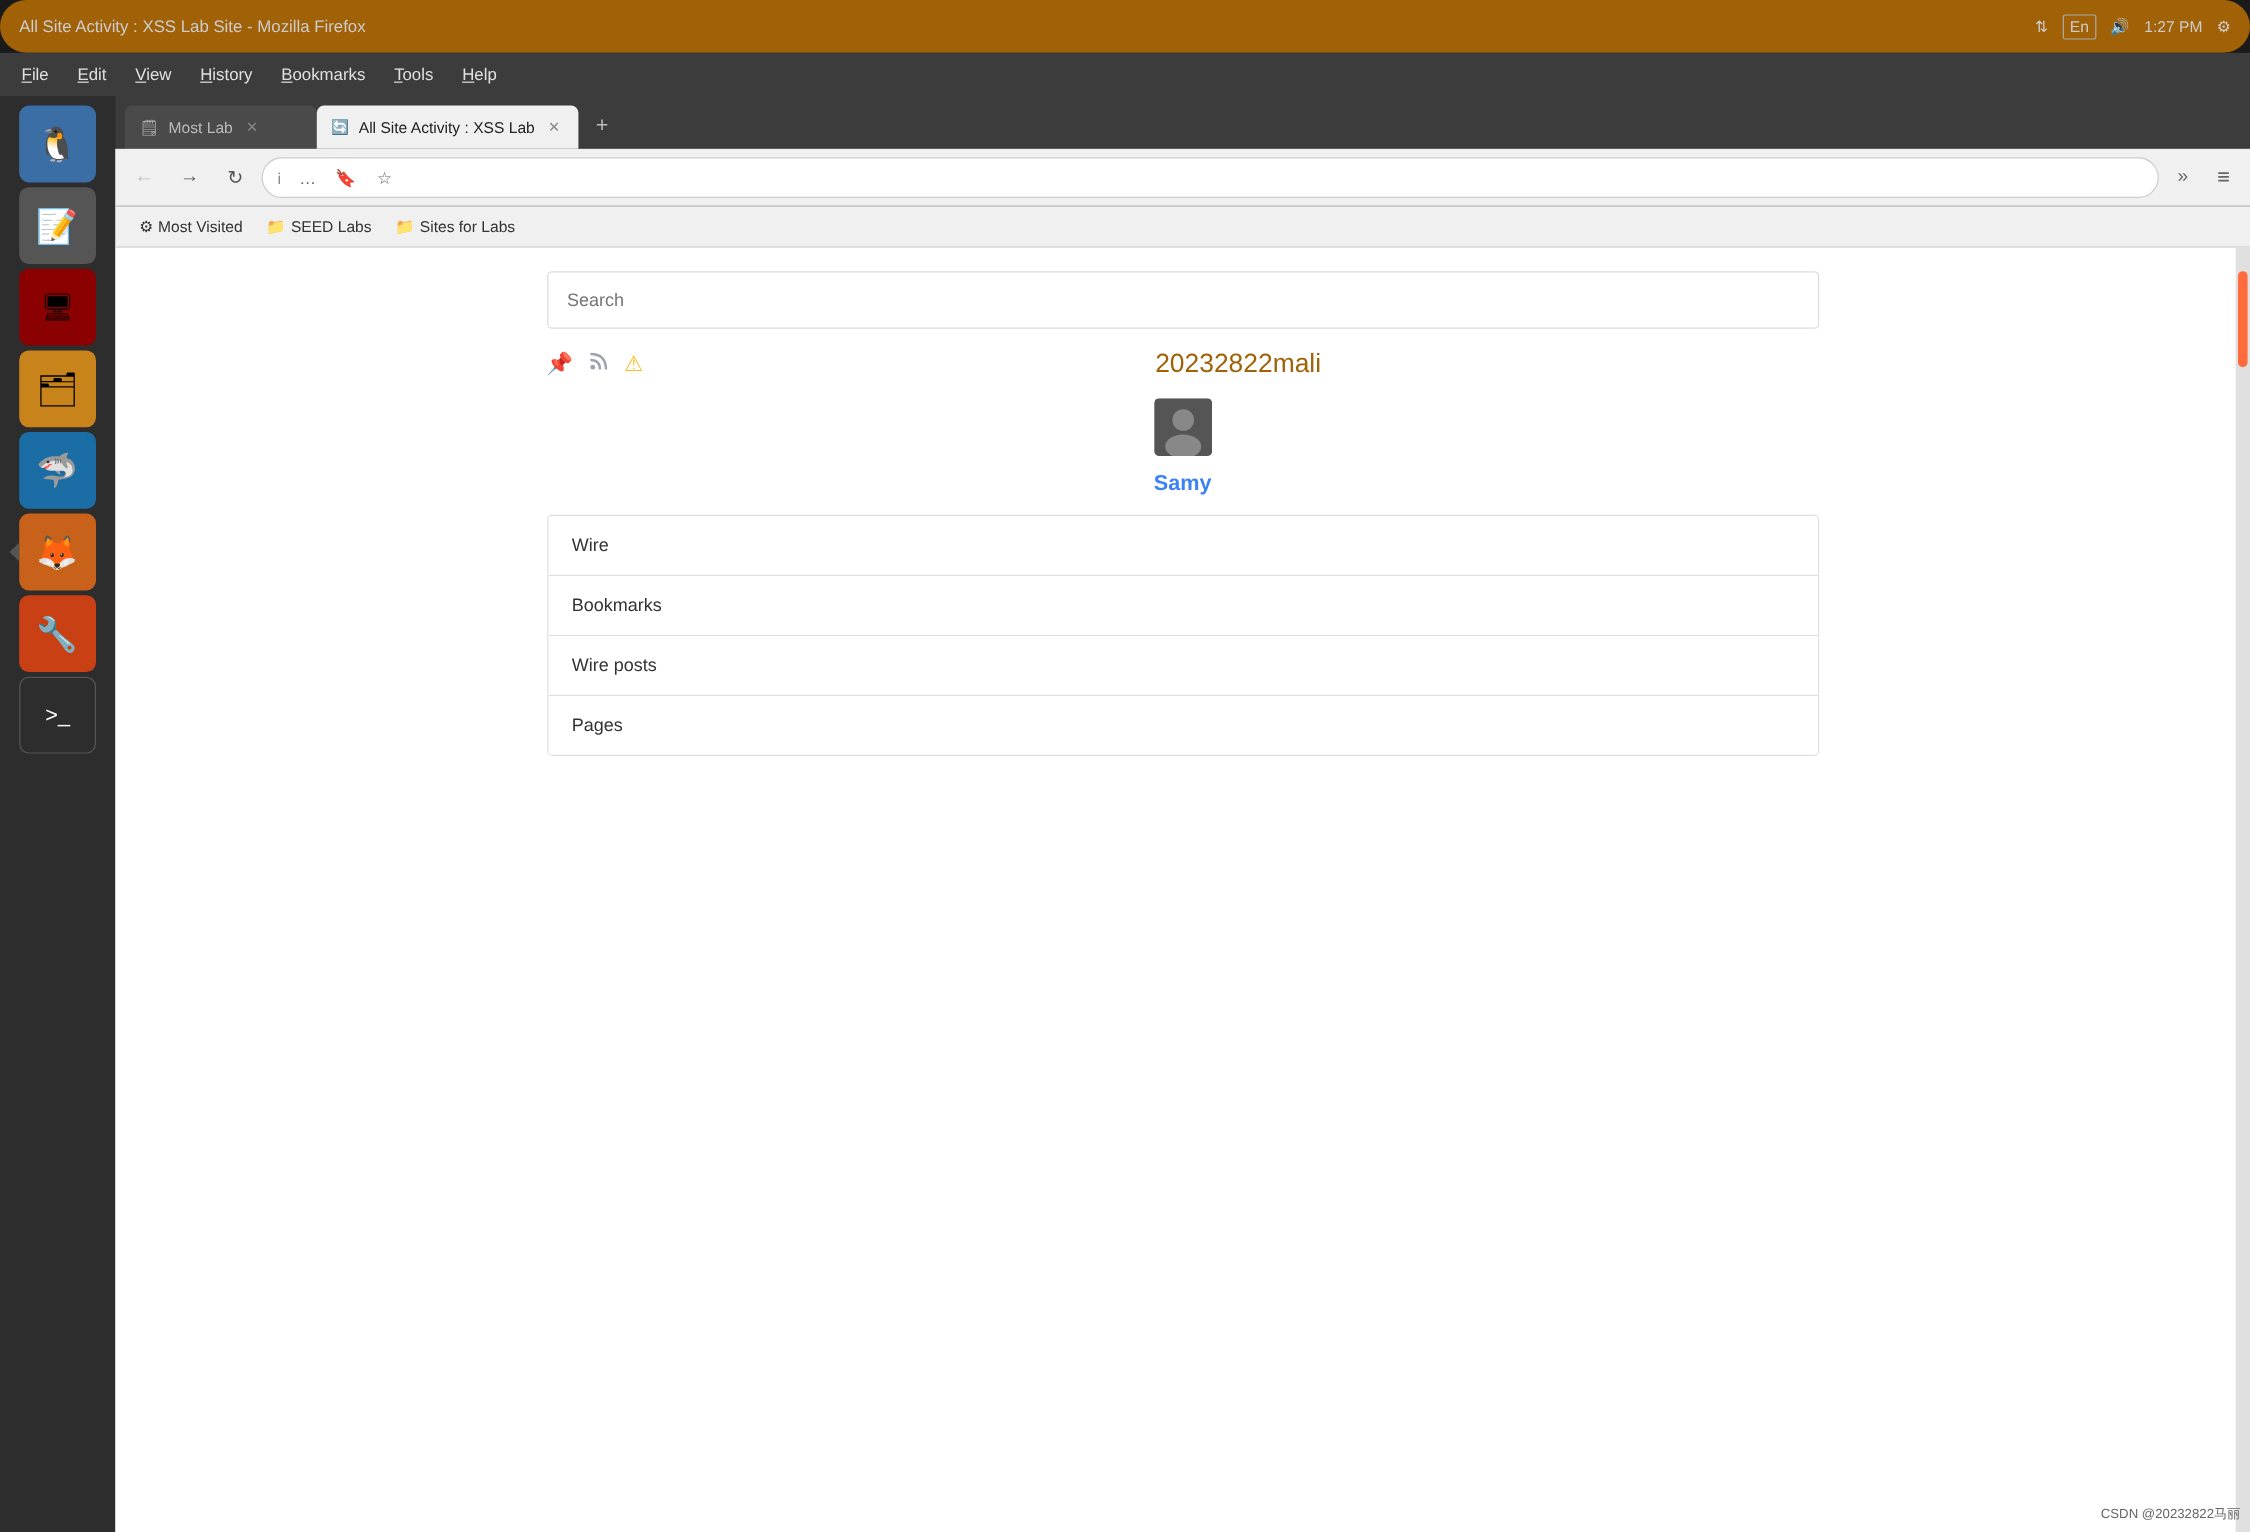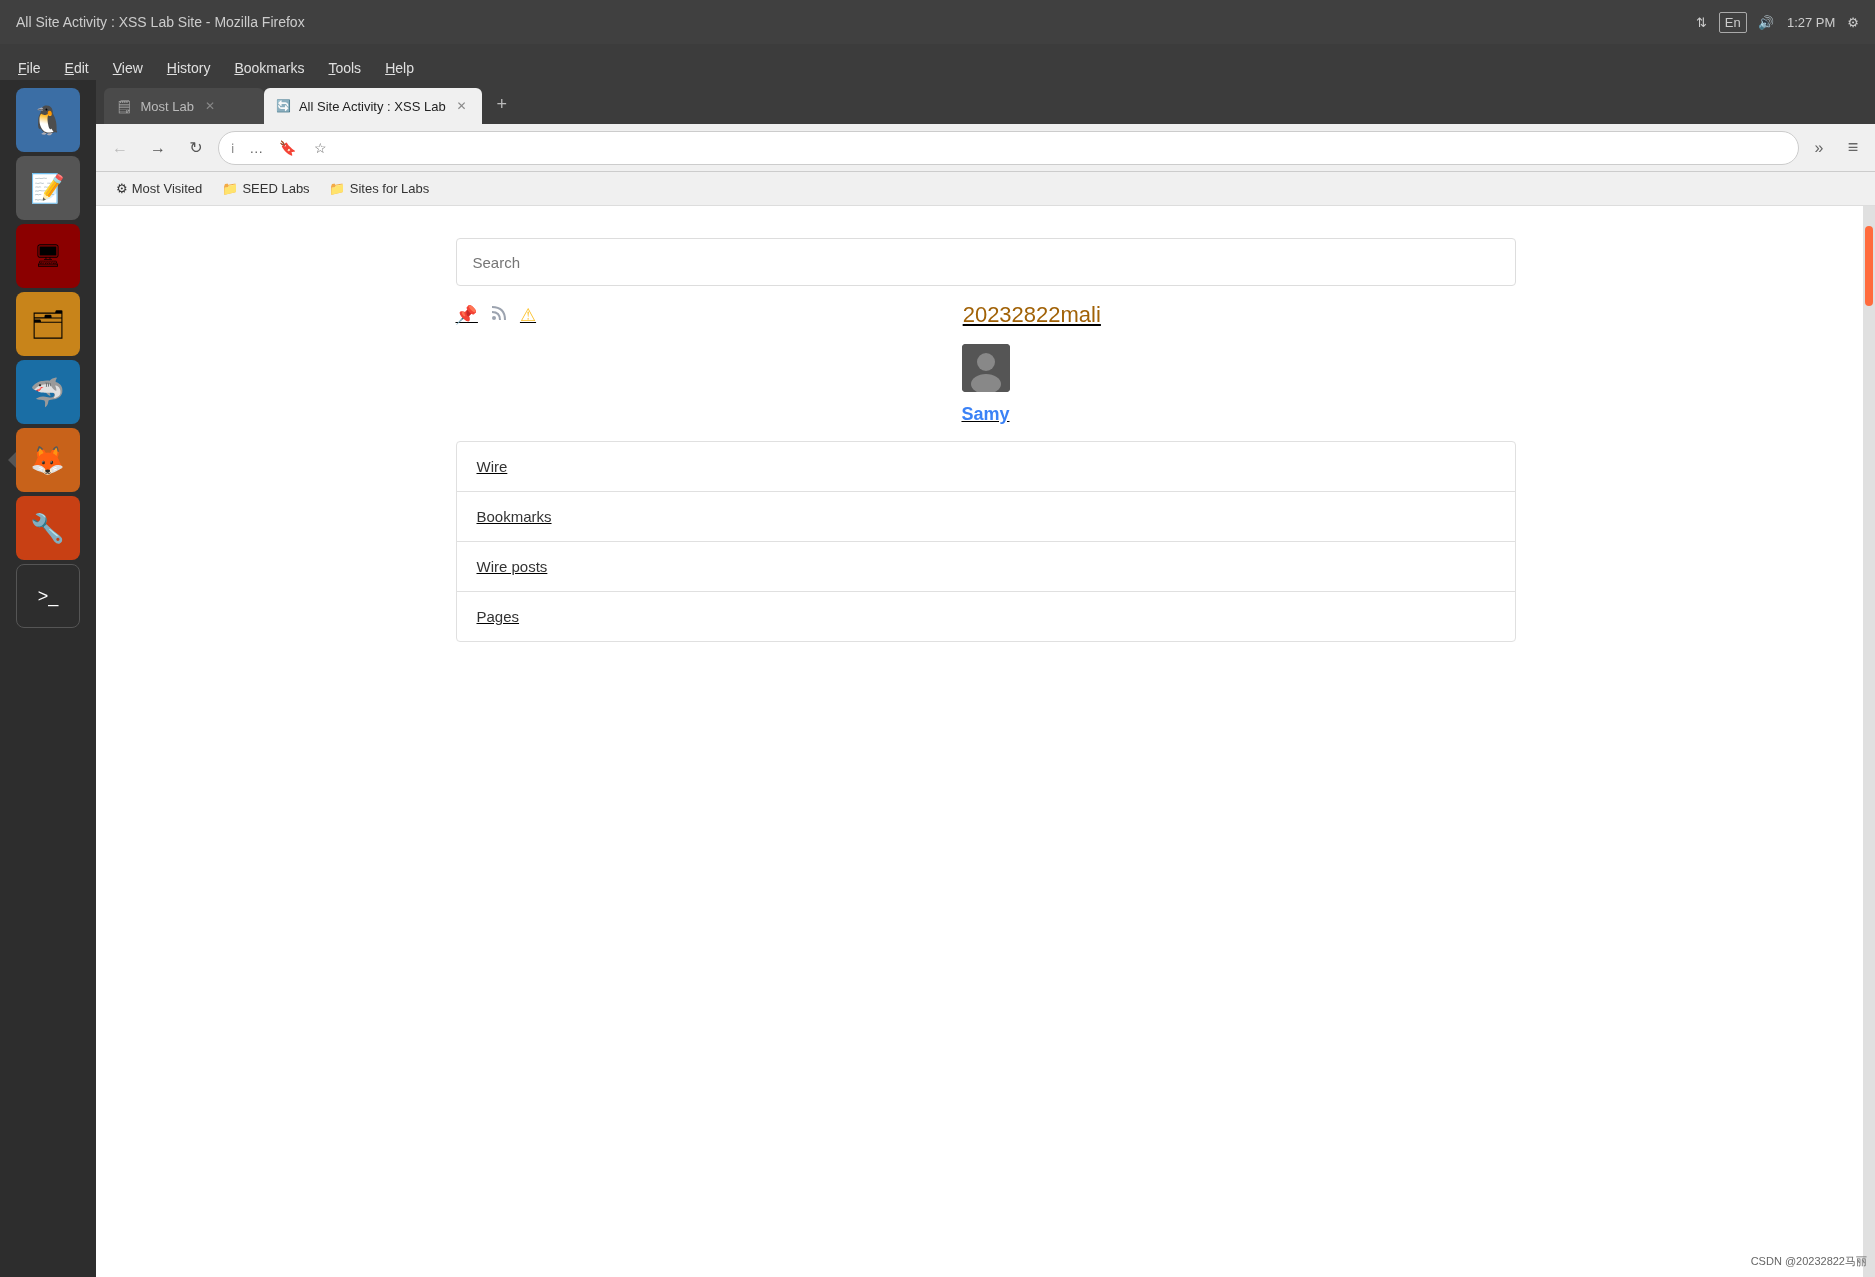--- a/index.html
+++ b/index.html
@@ -8,39 +8,40 @@
       height: 1277px;
       background: #1a1a1a;
       font-family: 'Segoe UI', Arial, sans-serif;
       overflow: hidden;
       display: flex;
       flex-direction: column;
     }
 
     
     .title-bar {
-      background: #404040;
+      background: #a16207;
       color: #ccc;
       height: 44px;
       display: flex;
       align-items: center;
       justify-content: space-between;
       padding: 0 16px;
       font-size: 14px;
       flex-shrink: 0;
+      border-radius: 22px;
     }
     .title-bar-left { display: flex; align-items: center; gap: 8px; }
     .title-bar-right { display: flex; align-items: center; gap: 12px; font-size: 13px; }
 
     
     .menu-bar {
       background: #3c3c3c;
       height: 36px;
       display: flex;
-      align-items: flex-end;
+      align-items: center;
       padding: 0 8px;
       gap: 4px;
       flex-shrink: 0;
     }
     .menu-item {
       color: #e0e0e0;
       padding: 4px 10px;
       font-size: 14px;
       cursor: pointer;
       border-radius: 3px;
@@ -225,23 +226,22 @@
     .page-content {
       flex: 1;
       background: white;
       overflow-y: auto;
       position: relative;
     }
 
     
     .content-inner {
       max-width: 1100px;
-      margin: 12px auto;
+      margin: 0 auto;
       padding: 20px 20px;
-      text-decoration: underline;
     }
 
     .search-box {
       width: 100%;
       height: 48px;
       border: 1px solid #ddd;
       border-radius: 4px;
       padding: 0 16px;
       font-size: 15px;
       color: #999;

